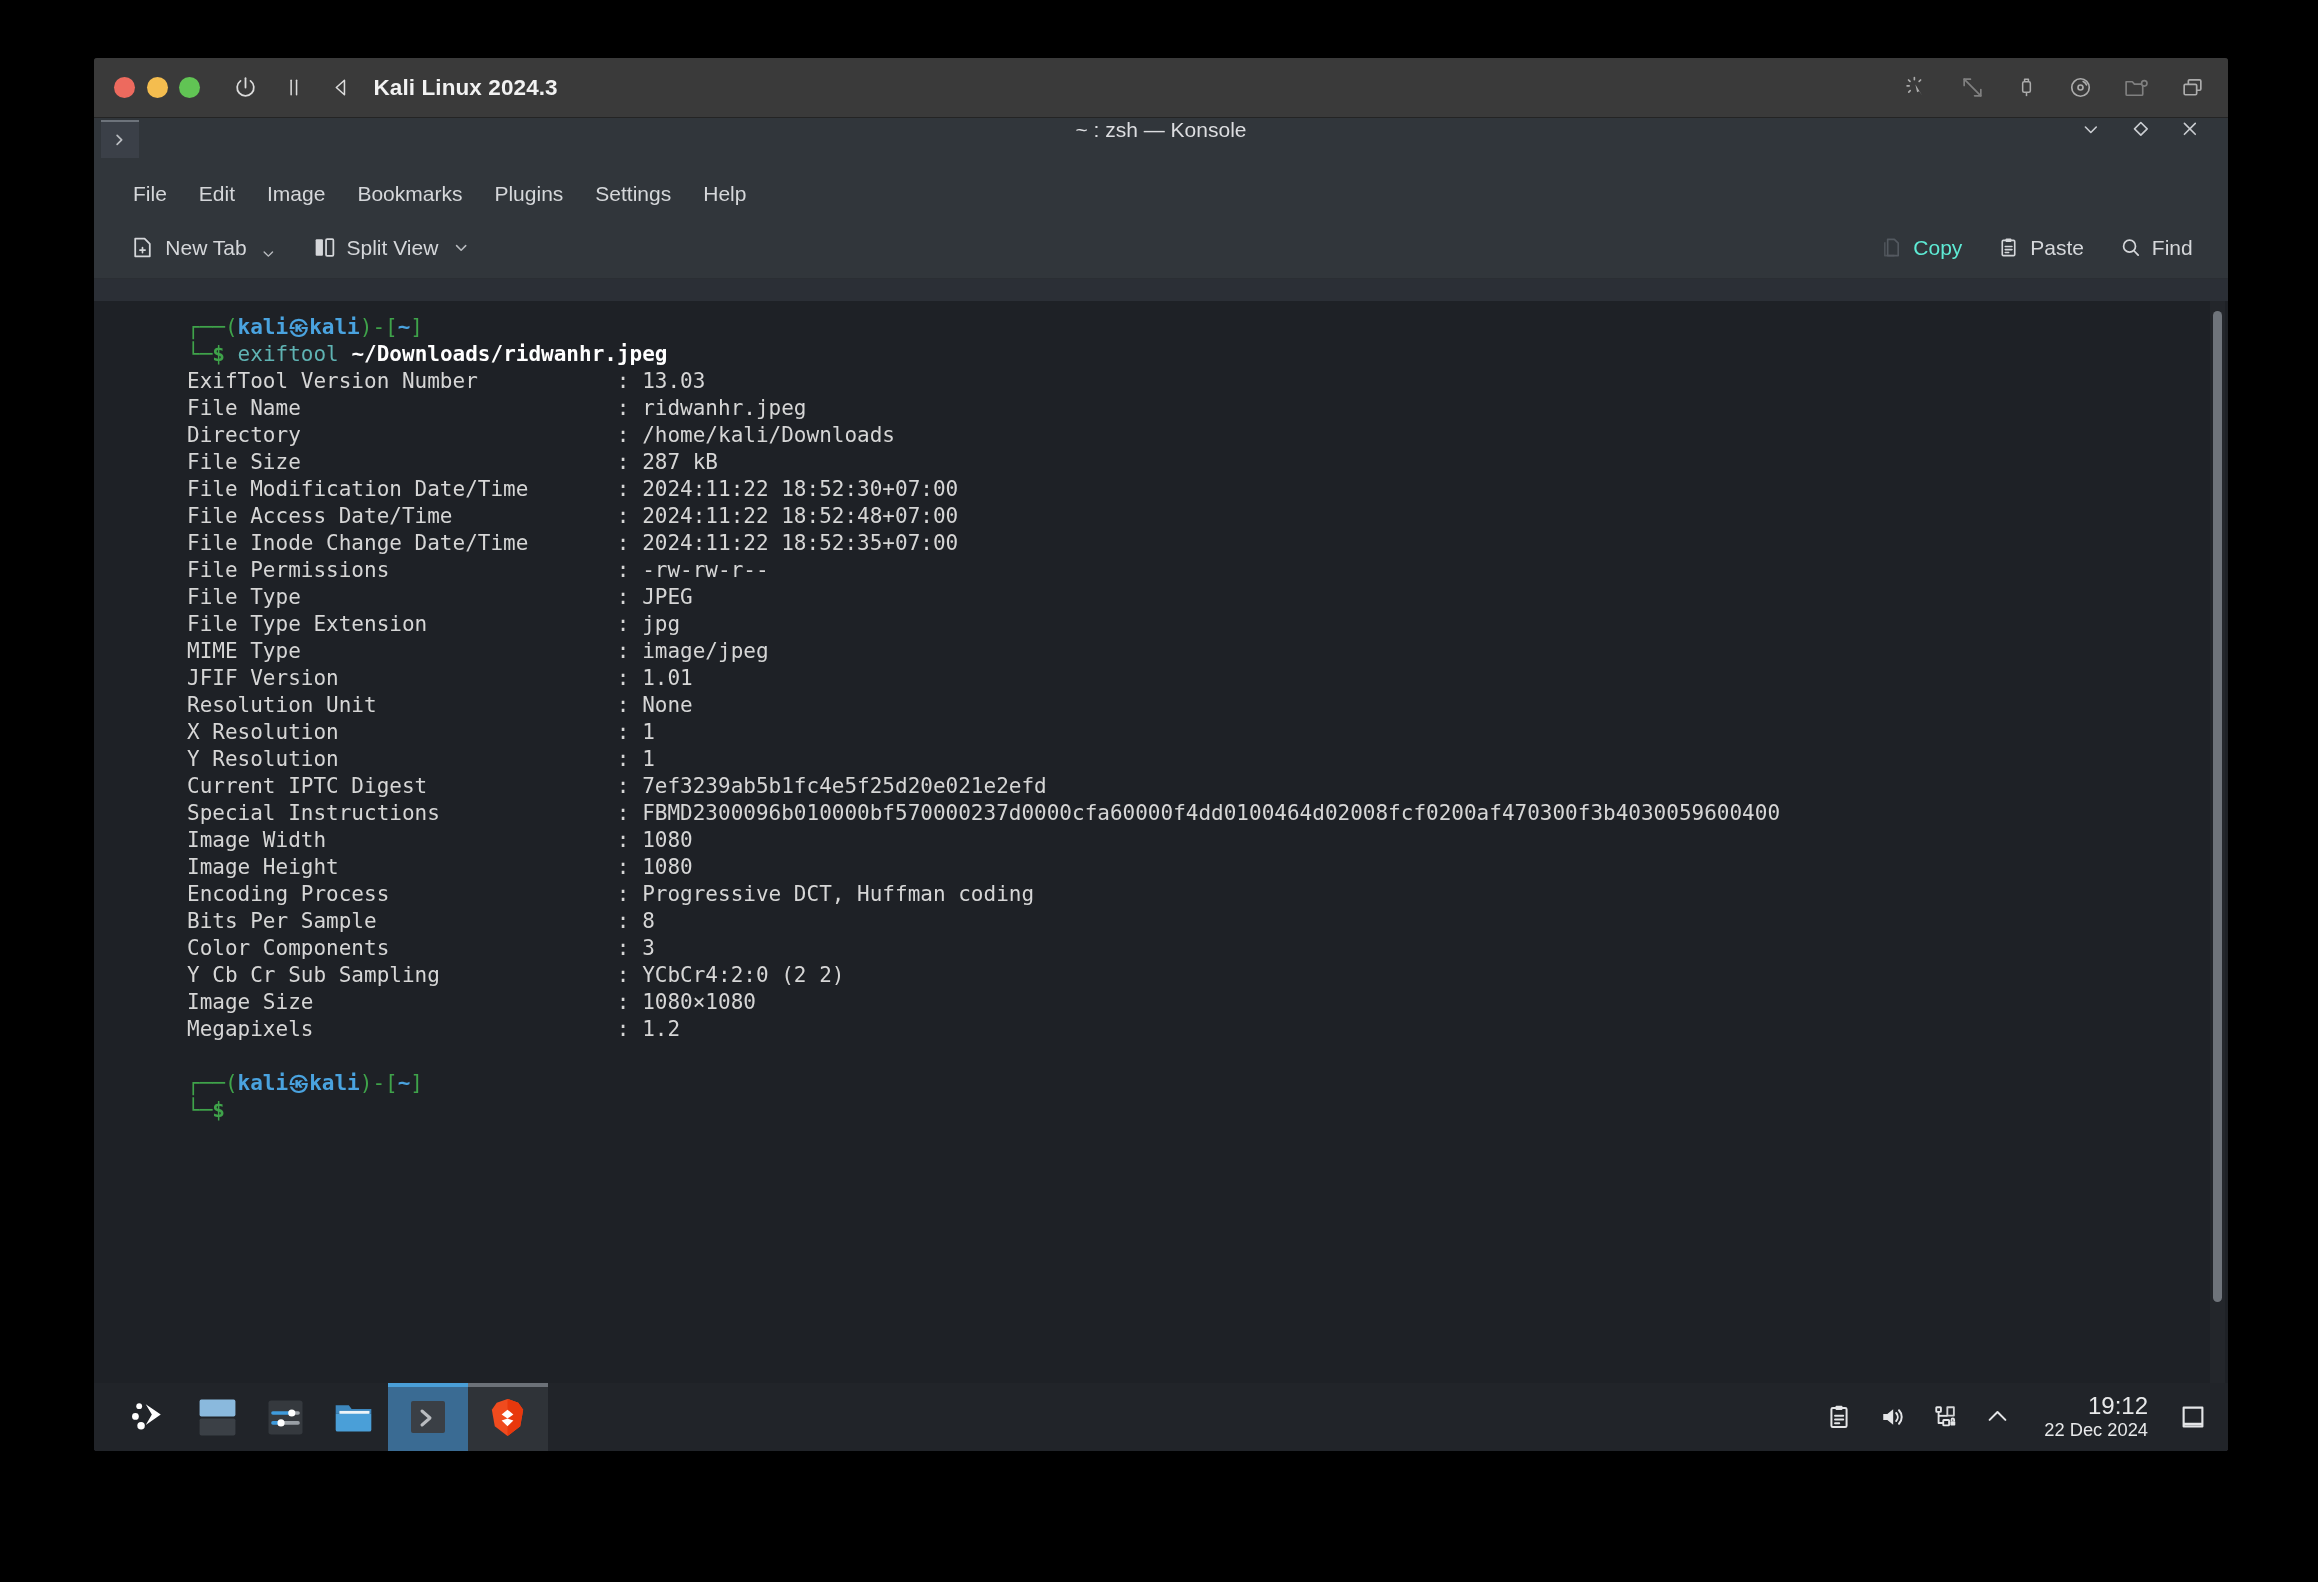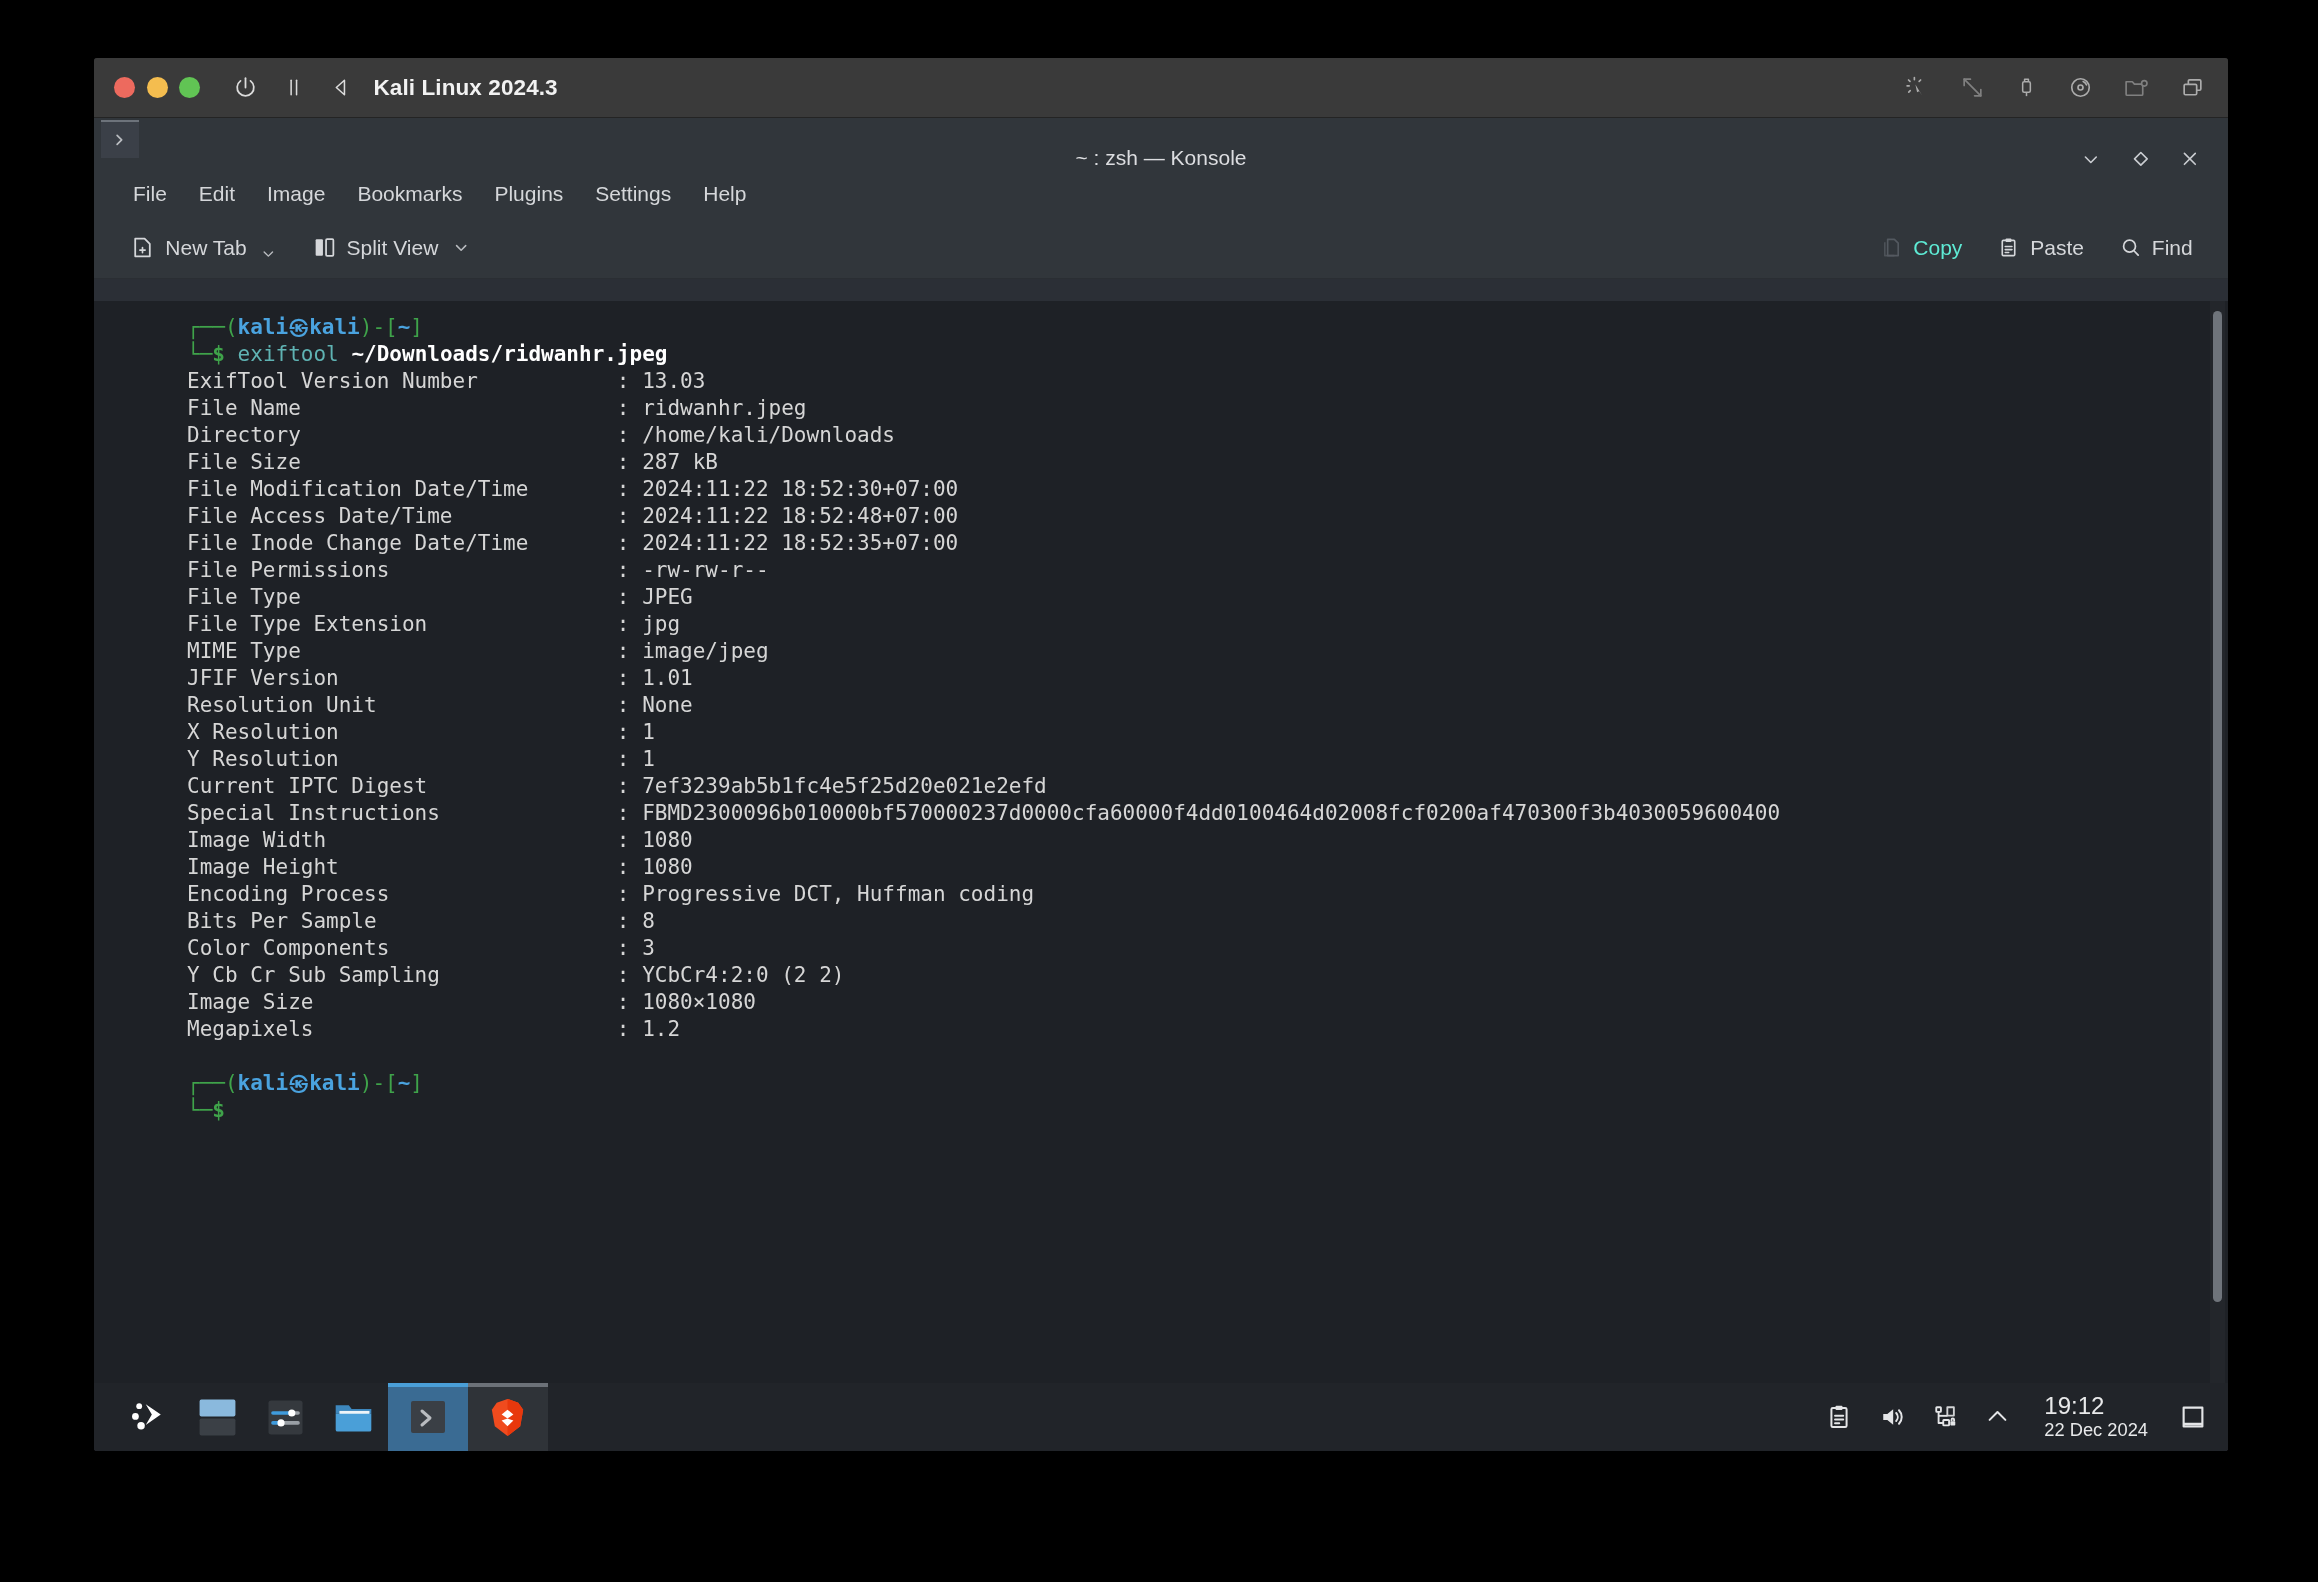--- a/index.html
+++ b/index.html
@@ -60,21 +60,21 @@
     width: 2134px; height: 1333px;
     background: #2b2f36;
     display: flex; flex-direction: column;
   }
 
   
   #konsole-titlebar {
     position: relative;
     height: 52px;
     background: #31363b;
-    display: flex; align-items: flex-end;
+    display: flex; align-items: flex-start;
     flex: none;
   }
   #tab-strip { display:flex; align-items:flex-start; height:52px; padding-left: 6.7px; }
   .konsole-tab {
     width: 38px; height: 38px;
     margin-top: 1.7px;
     background: #3b4048;
     border-top: 2.5px solid #6d737b;
     display: flex; align-items: center; justify-content: center;
   }
@@ -205,21 +205,21 @@
     content: ""; position: absolute; top: 0; left: 0; right: 0; height: 4.2px;
     background: #6c7178;
   }
   #tray {
     margin-left: auto;
     display: flex; align-items: center; gap: 25px;
     padding-right: 5px;
   }
   #tray svg { display: block; }
   #clock {
-    text-align: left;
+    text-align: right;
     color: #e8e9ea;
     line-height: 1.12;
     margin: 0 5px 0 8.3px;
     white-space: nowrap;
   }
   #clock-time { font-size: 24px; }
   #clock-date { font-size: 18.3px; }
 </style>
 </head>
 <body>

